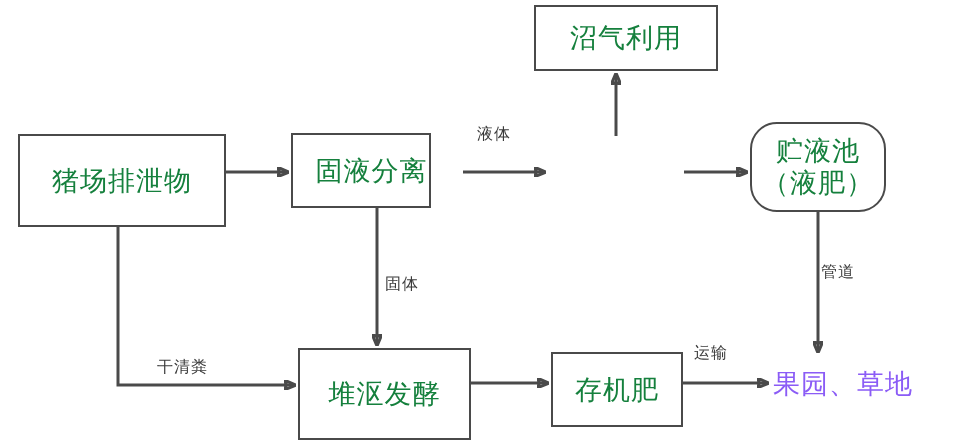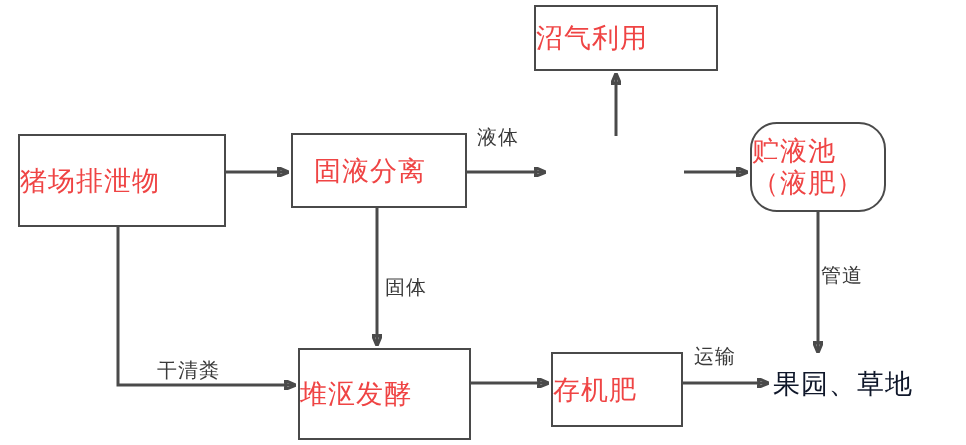--- a/index.html
+++ b/index.html
@@ -15,43 +15,43 @@
     font-family: "DejaVu Sans", "Liberation Sans", sans-serif;
     overflow: hidden;
   }
   .node {
     position: absolute;
     box-sizing: border-box;
     border: 2px solid #4a4a4a;
     background: #ffffff;
     display: flex;
     flex-direction: column;
-    align-items: flex-start;
+    align-items: center;
     justify-content: center;
-    color: #ef4444;
+    color: #15803d;
     font-size: 27px;
     line-height: 1.18;
     letter-spacing: 1px;
     white-space: nowrap;
     z-index: 3;
   }
   .node .line2 { display: block; }
   .plain-label {
     position: absolute;
-    color: #0f172a;
+    color: #8b5cf6;
     font-size: 27px;
     letter-spacing: 1px;
     white-space: nowrap;
     z-index: 3;
     font-family: Liberation Serif, serif;
   }
   .edge-label {
     position: absolute;
     color: #3a3a3a;
-    font-size: 20px;
+    font-size: 16px;
     letter-spacing: 1px;
     white-space: nowrap;
     z-index: 4;
     background: transparent;
   }
   svg#wires {
     position: absolute;
     left: 0;
     top: 0;
     width: 966px;
@@ -111,21 +111,21 @@
 
     <g>
       <line x1="683" y1="383" x2="768" y2="383" marker-end="url(#ah)"></line>
     </g>
   </svg>
 
   <div class="node" style="left:18px; top:134px; width:208px; height:93px;">
     <span>猪场排泄物</span>
   </div>
 
-  <div class="node" style="left:291px; top:133px; width:176px; height:75px;padding-left:21px;">
+  <div class="node" style="left:291px; top:133px; width:140px; height:75px;padding-left:21px;">
     <span>固液分离</span>
   </div>
 
   <div class="node" style="left:534px; top:5px; width:184px; height:66px;">
     <span>沼气利用</span>
   </div>
 
 
   <div class="node" style="left:750px; top:122px; width:136px; height:90px;border-radius:27px;">
     <span>贮液池</span>

